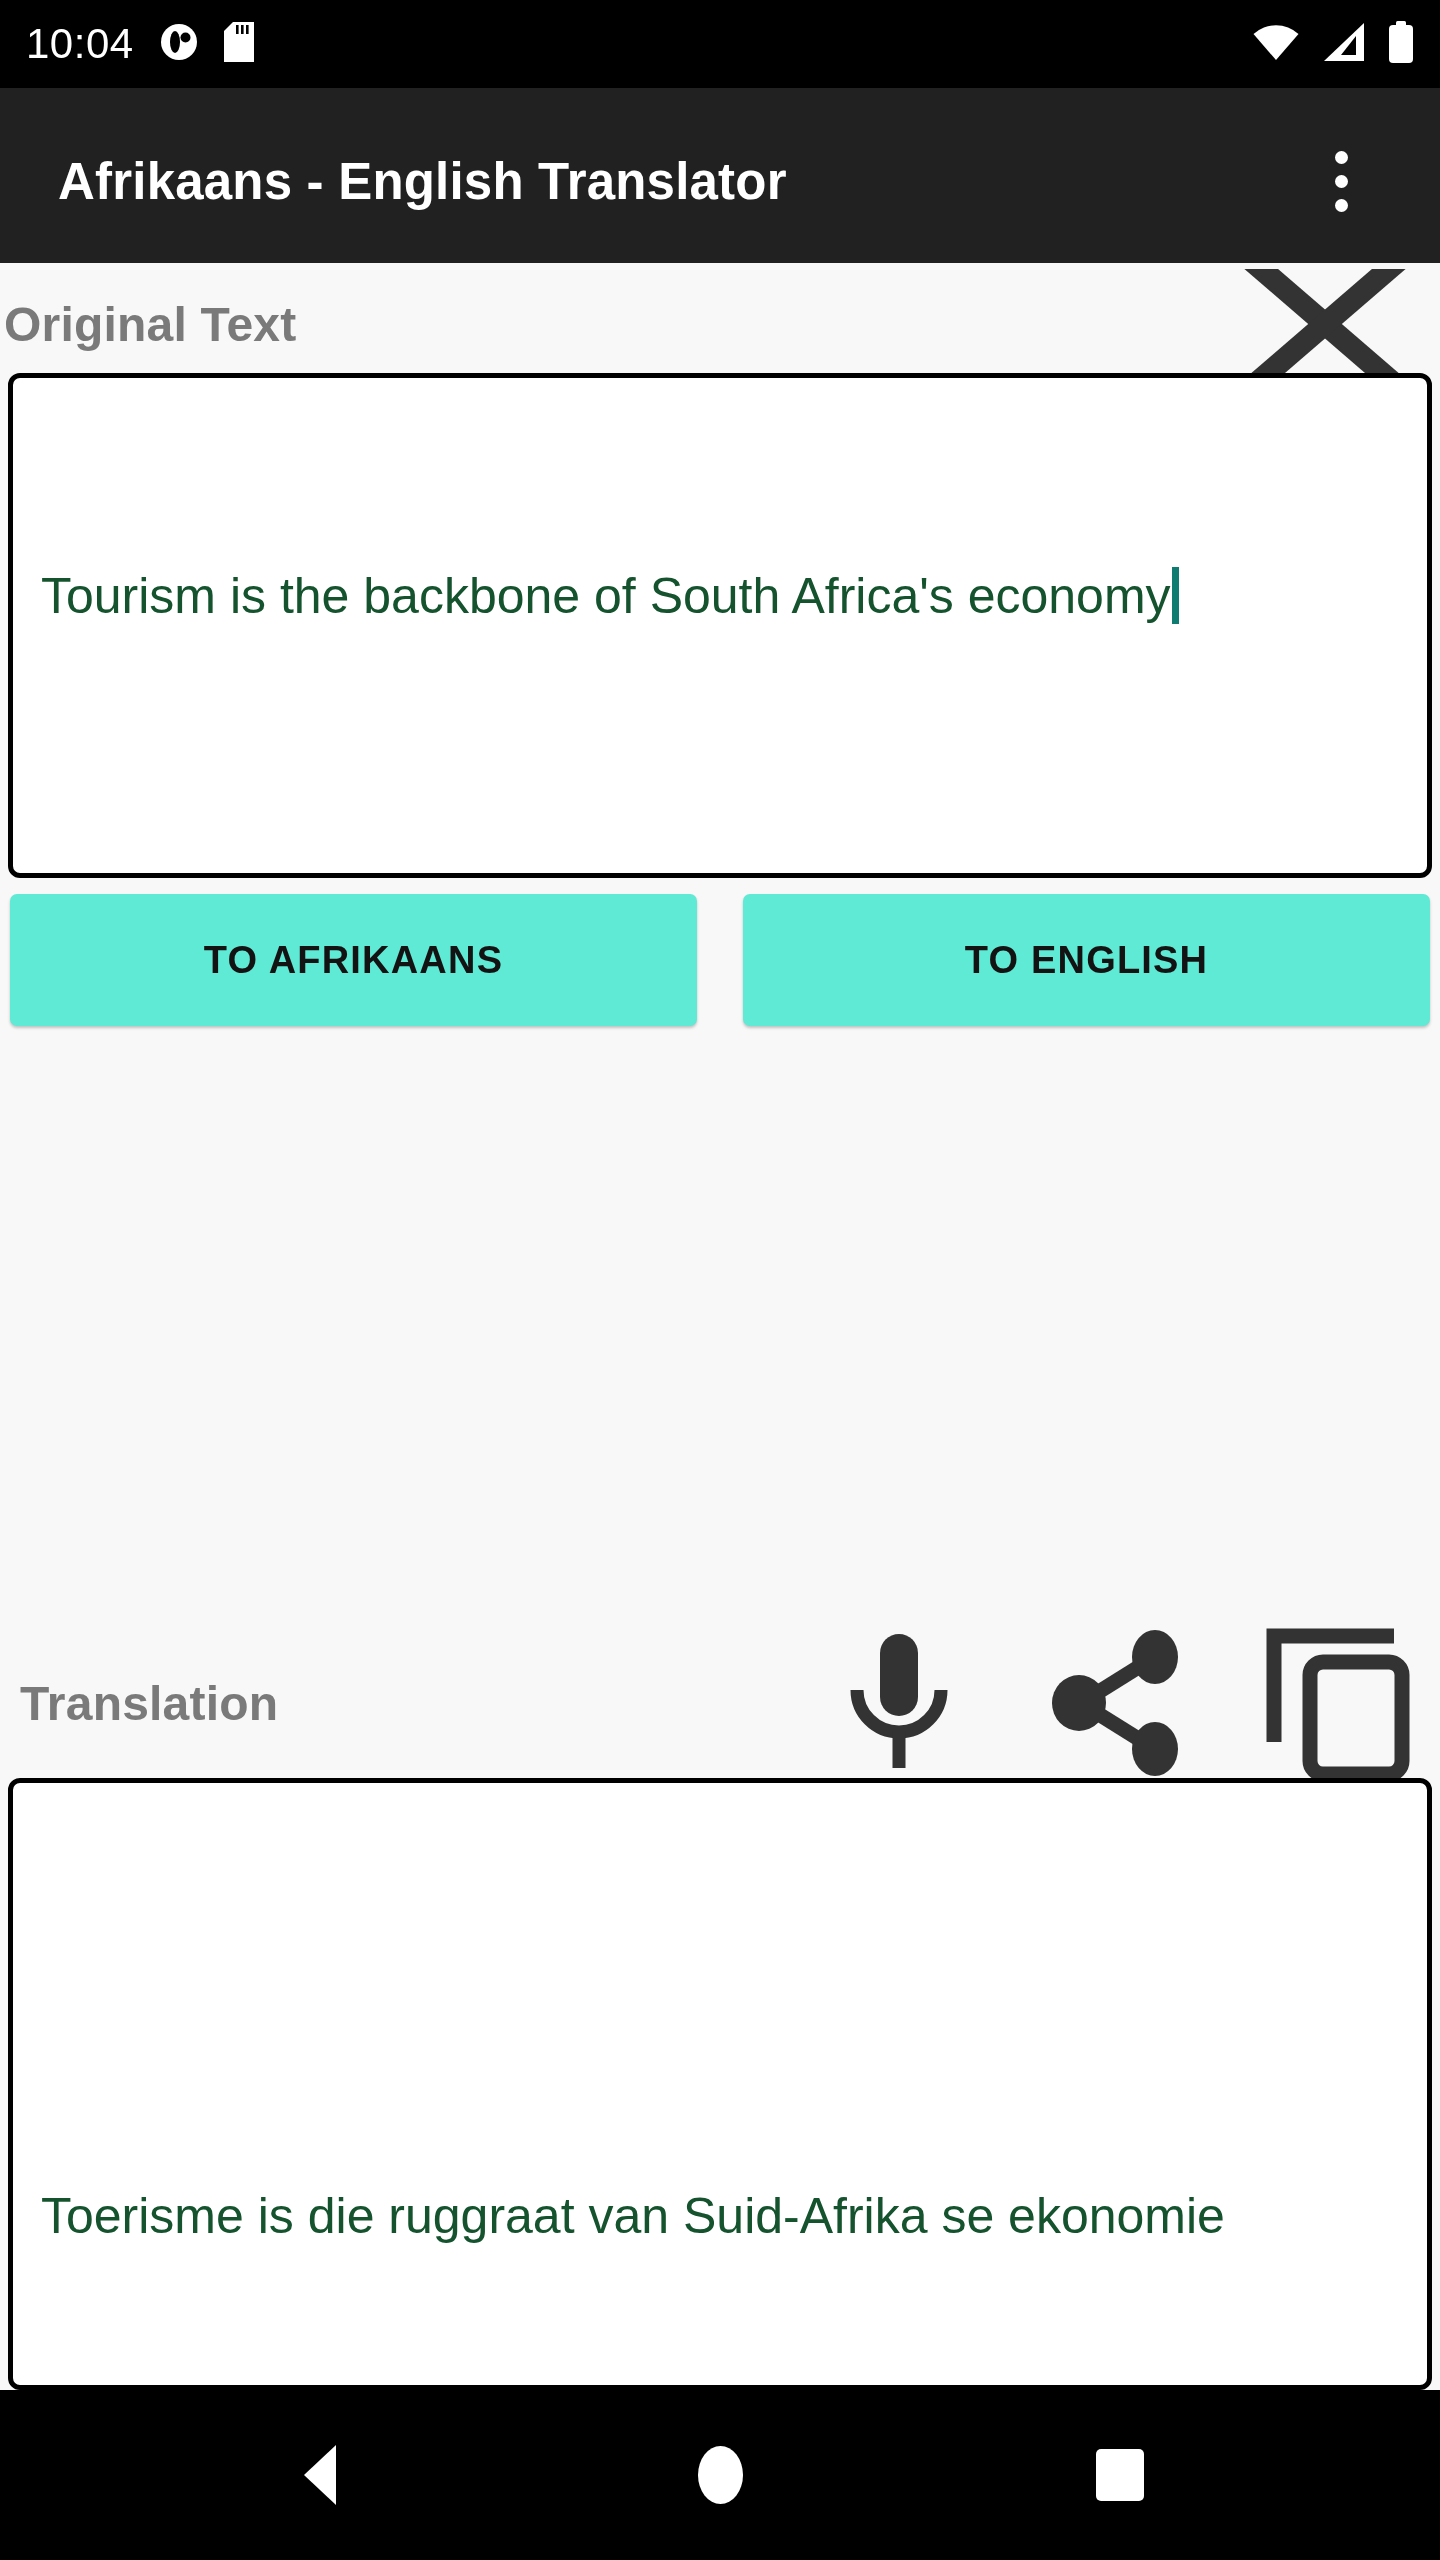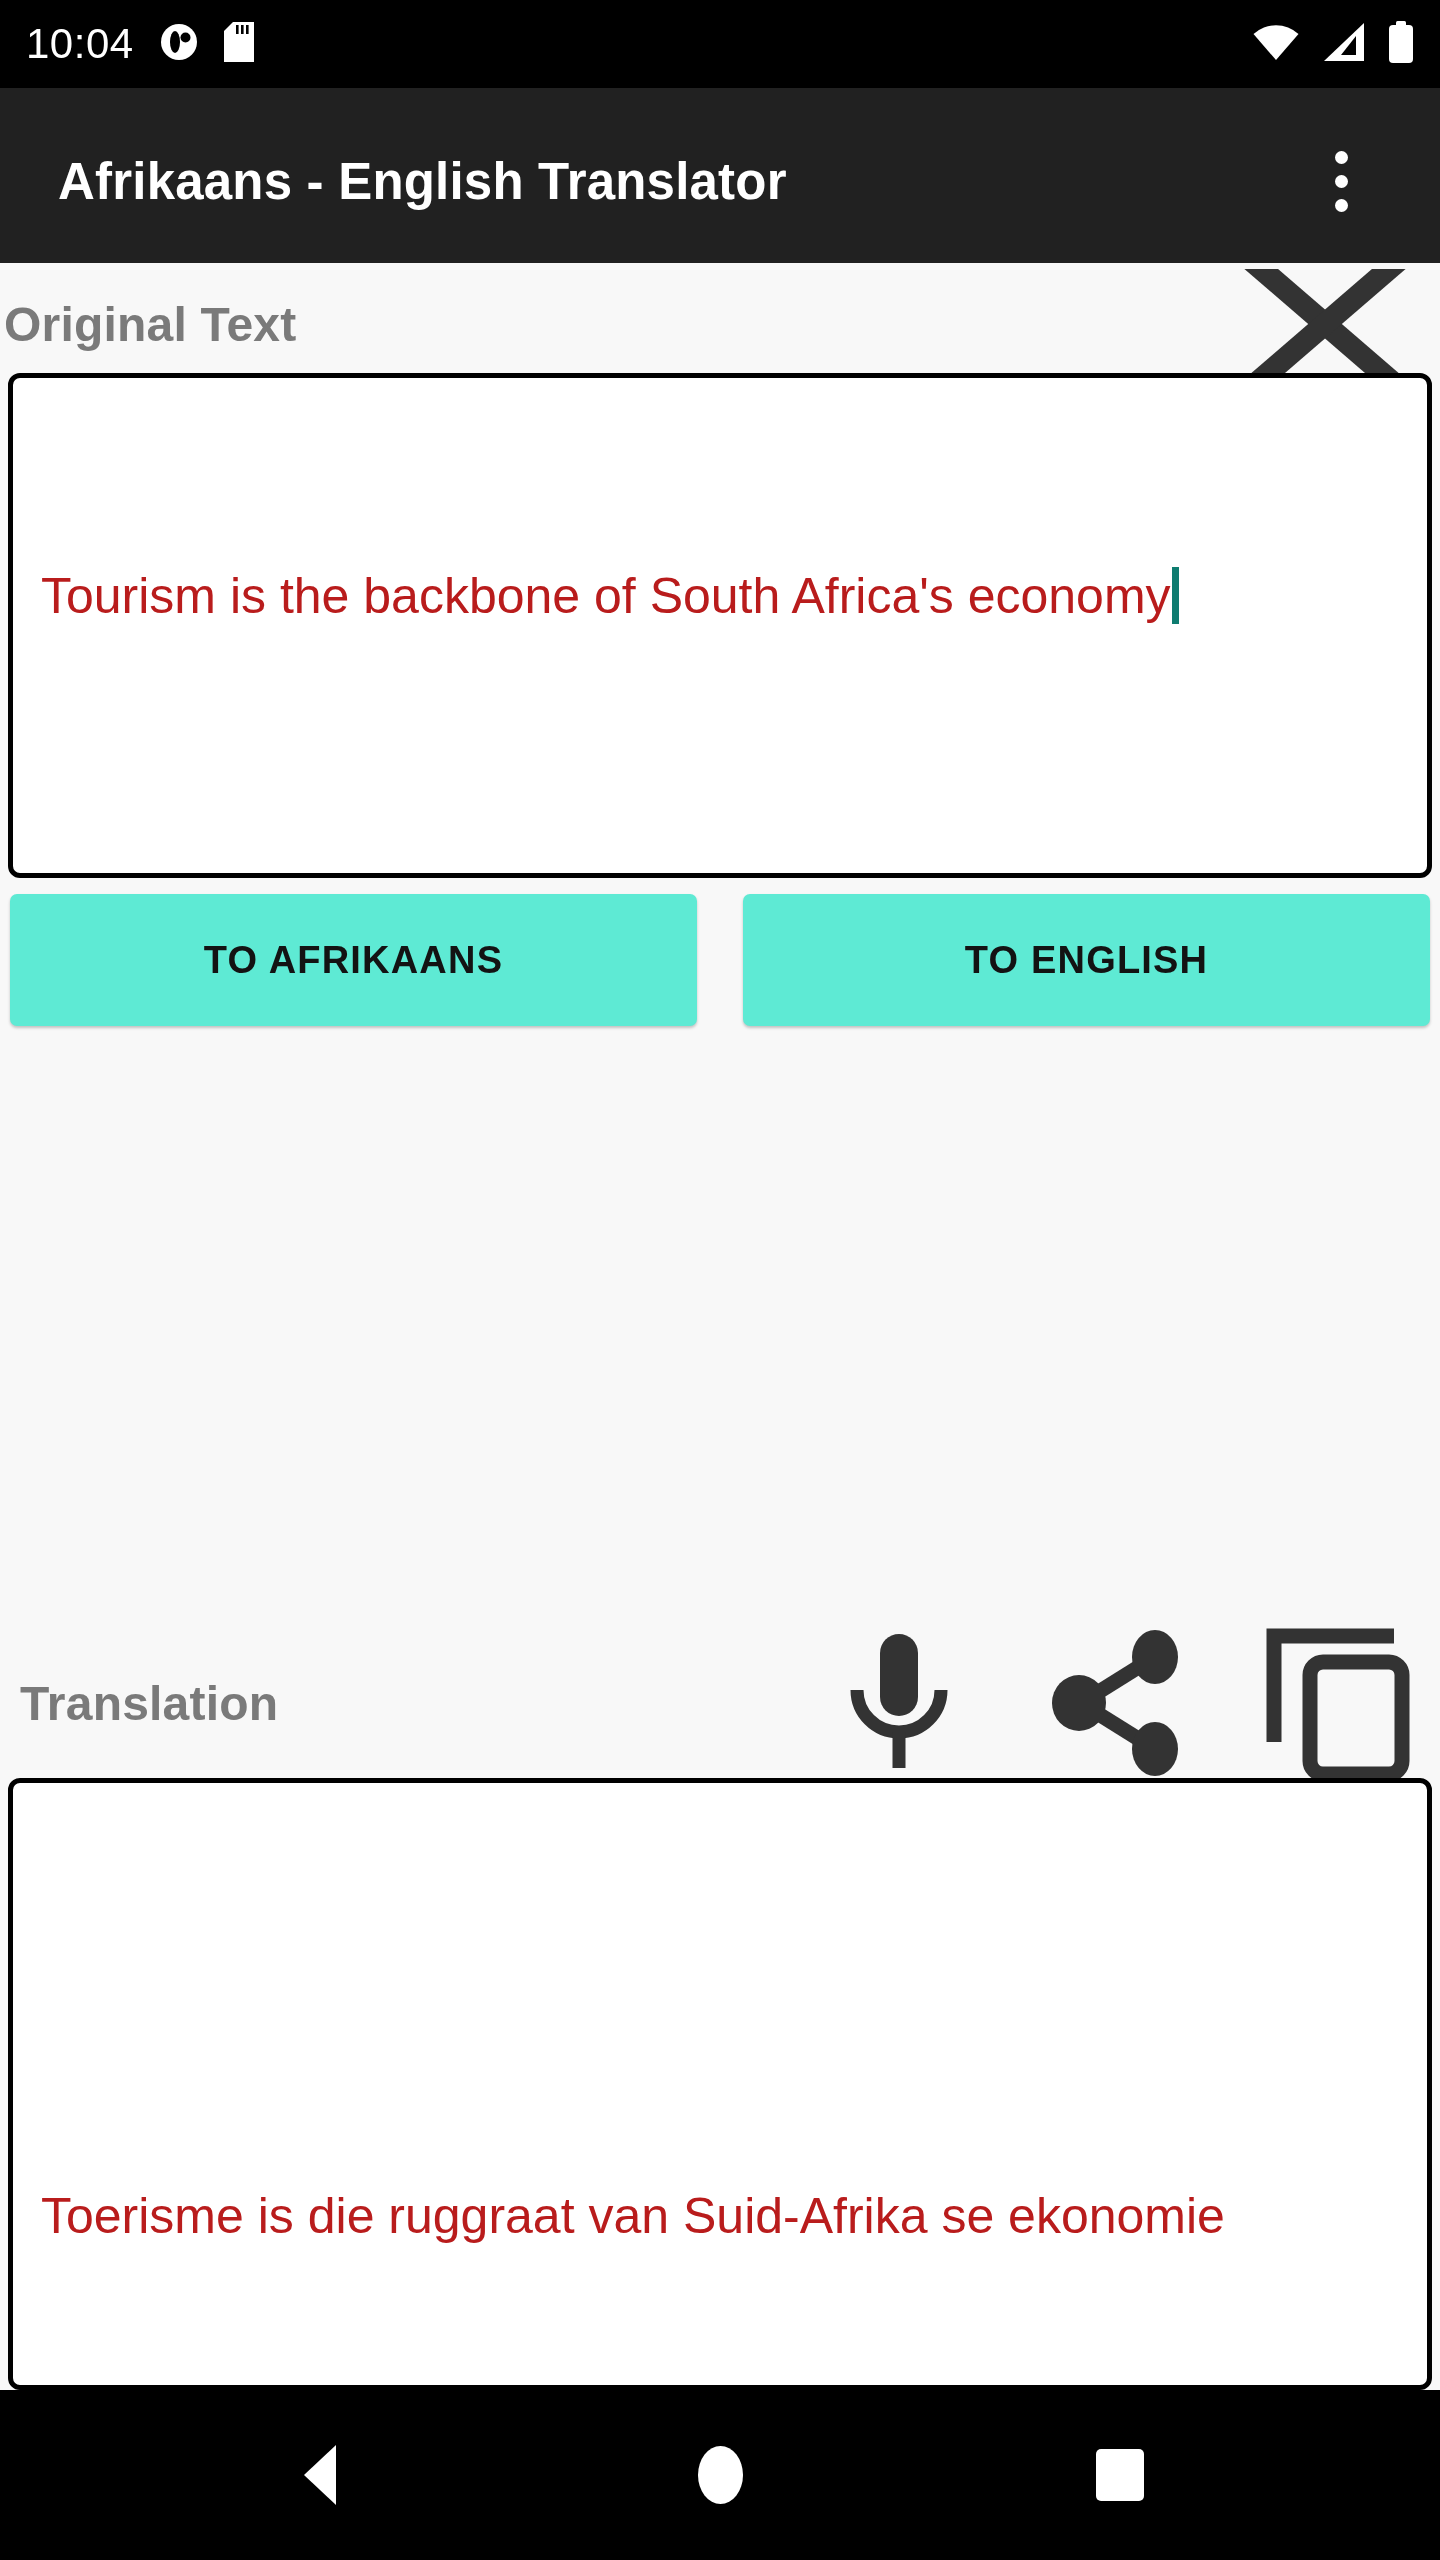--- a/index.html
+++ b/index.html
@@ -99,21 +99,21 @@
     overflow:hidden;
   }
   .input-box { flex:0 0 505px; }
   .output-box { flex:1 1 auto; }
 
   .box-text {
     position:absolute;
     left:28px; right:34px;
     font-size:50px;
     line-height:1.30;
-    color:#b91c1c;
+    color:#14532d;
     word-wrap:break-word;
     white-space:pre-wrap;
   }
   .input-box .box-text { top:186px; }
   .output-box .box-text { top:385px;margin-top:16px; }
 
   .caret {
     display:inline-block;
     width:7px; height:57px;
     background:#0e7c70;

